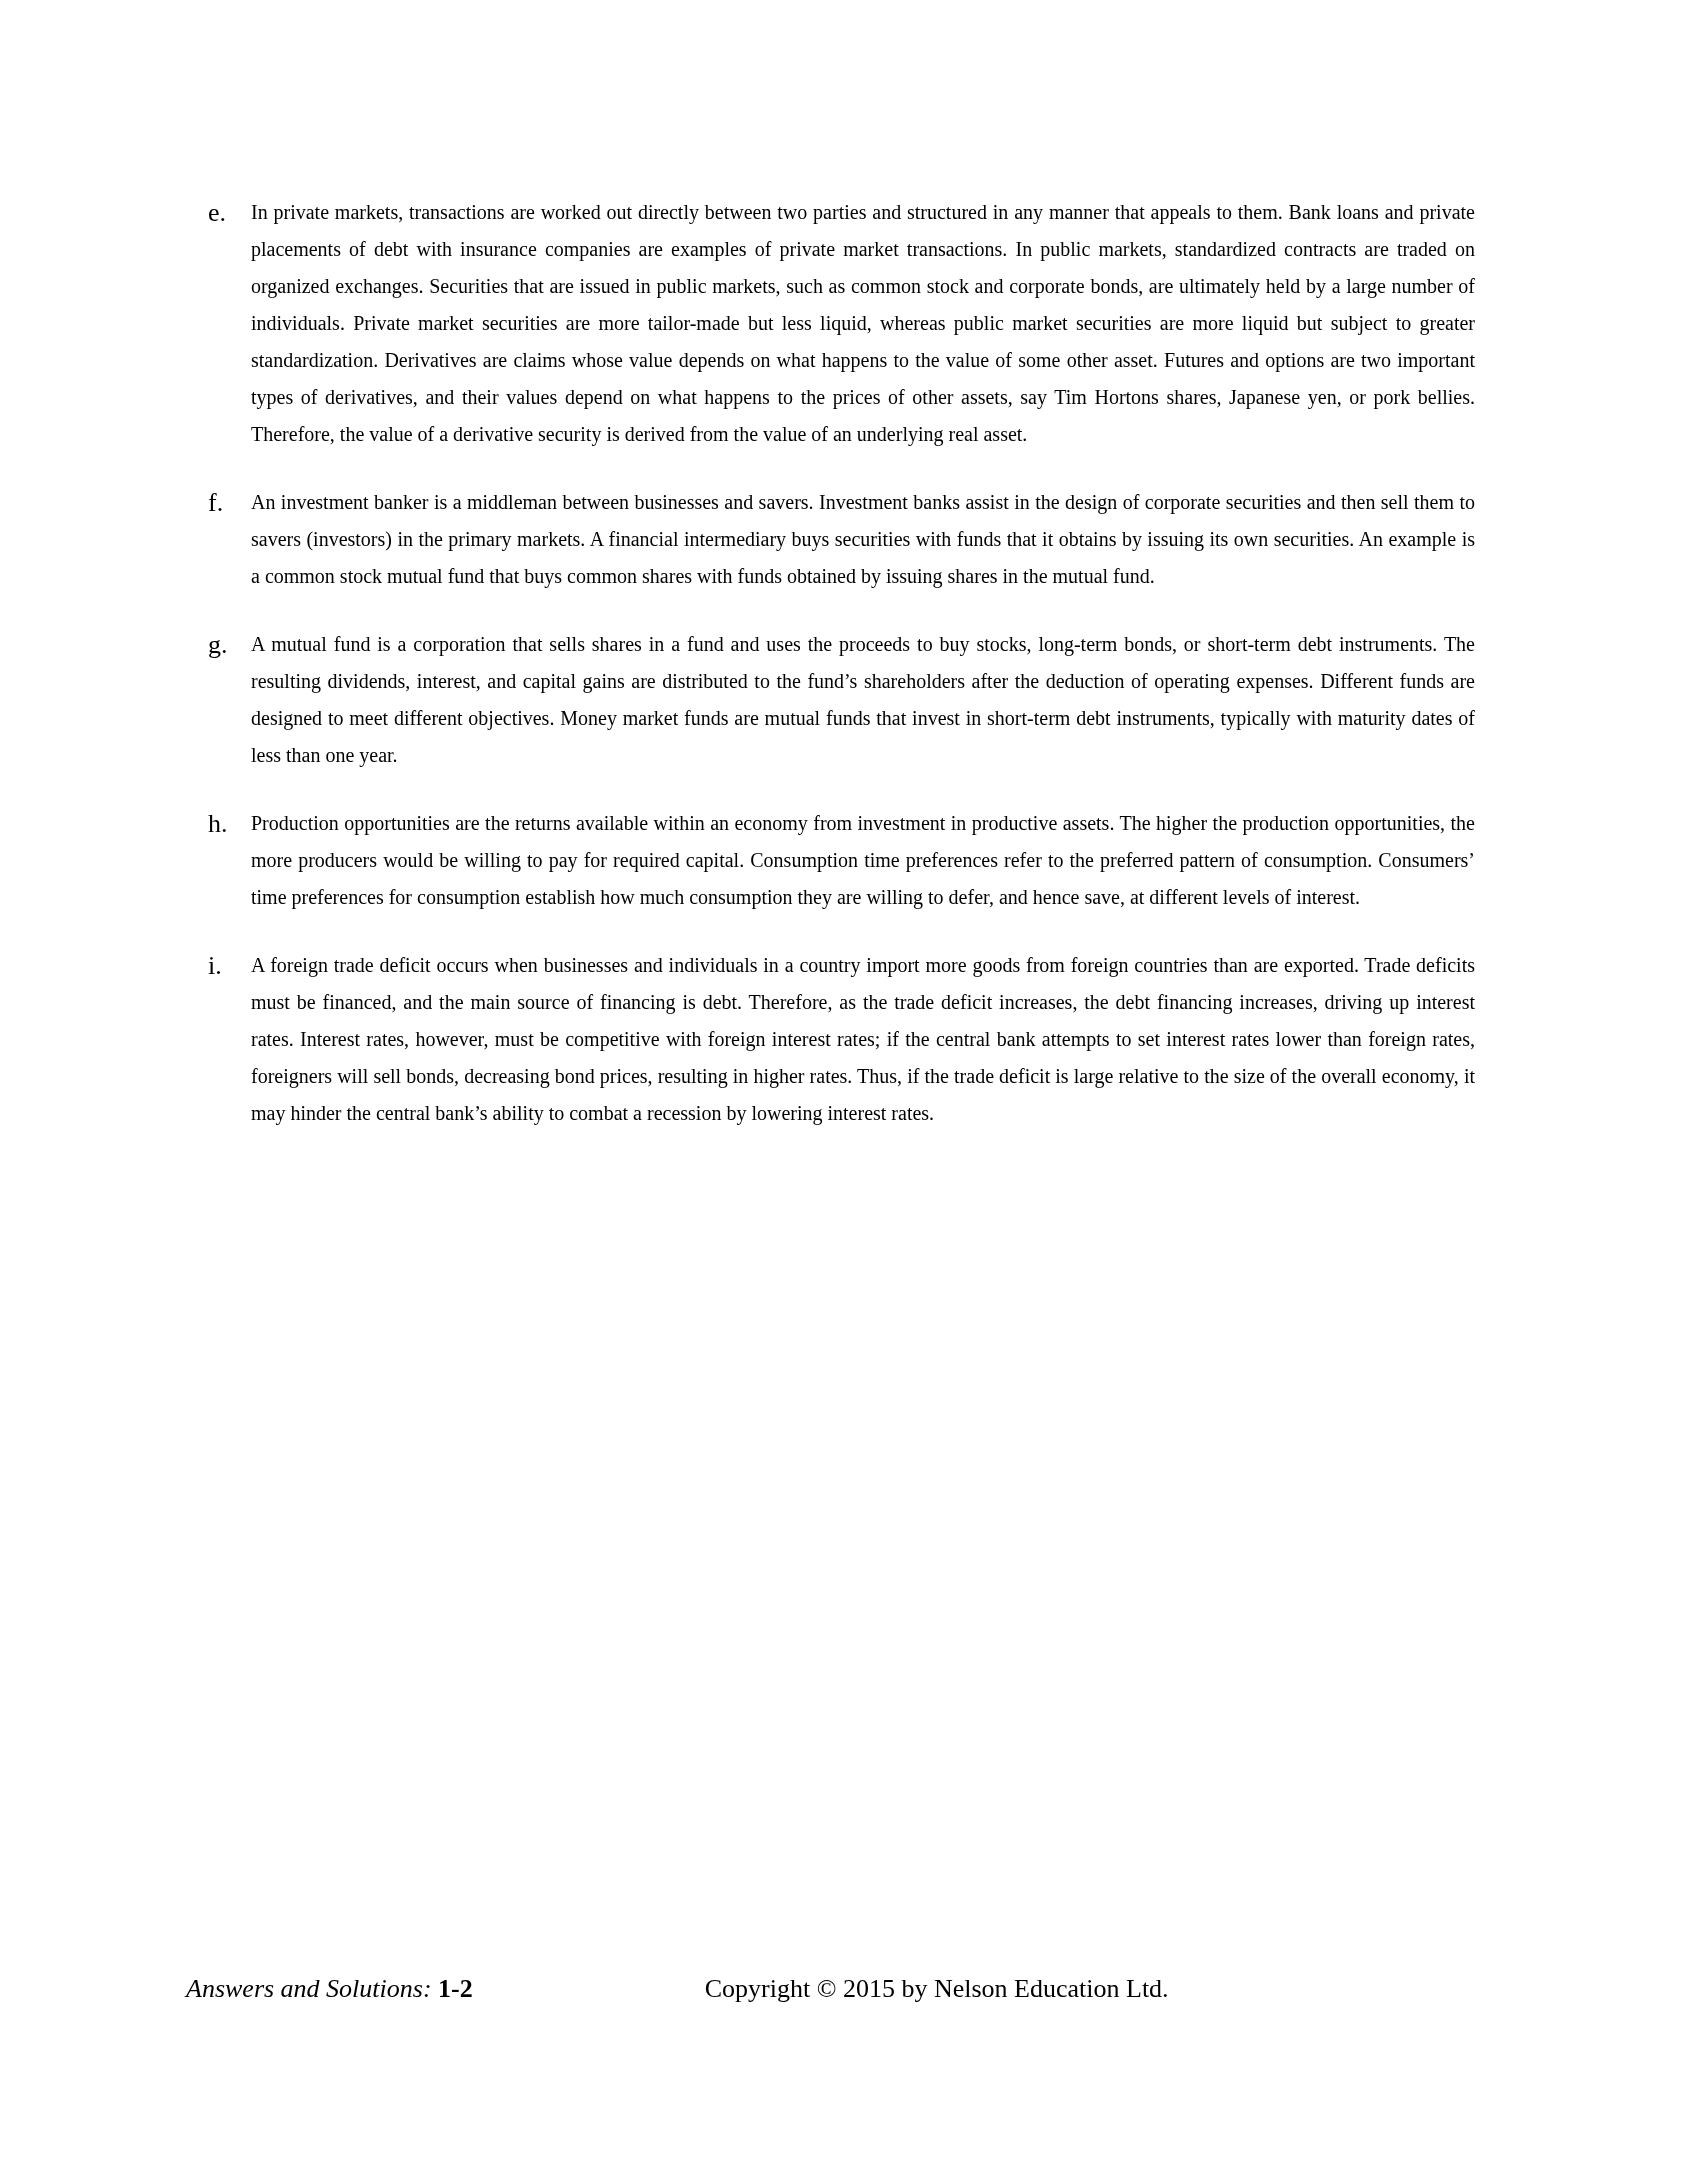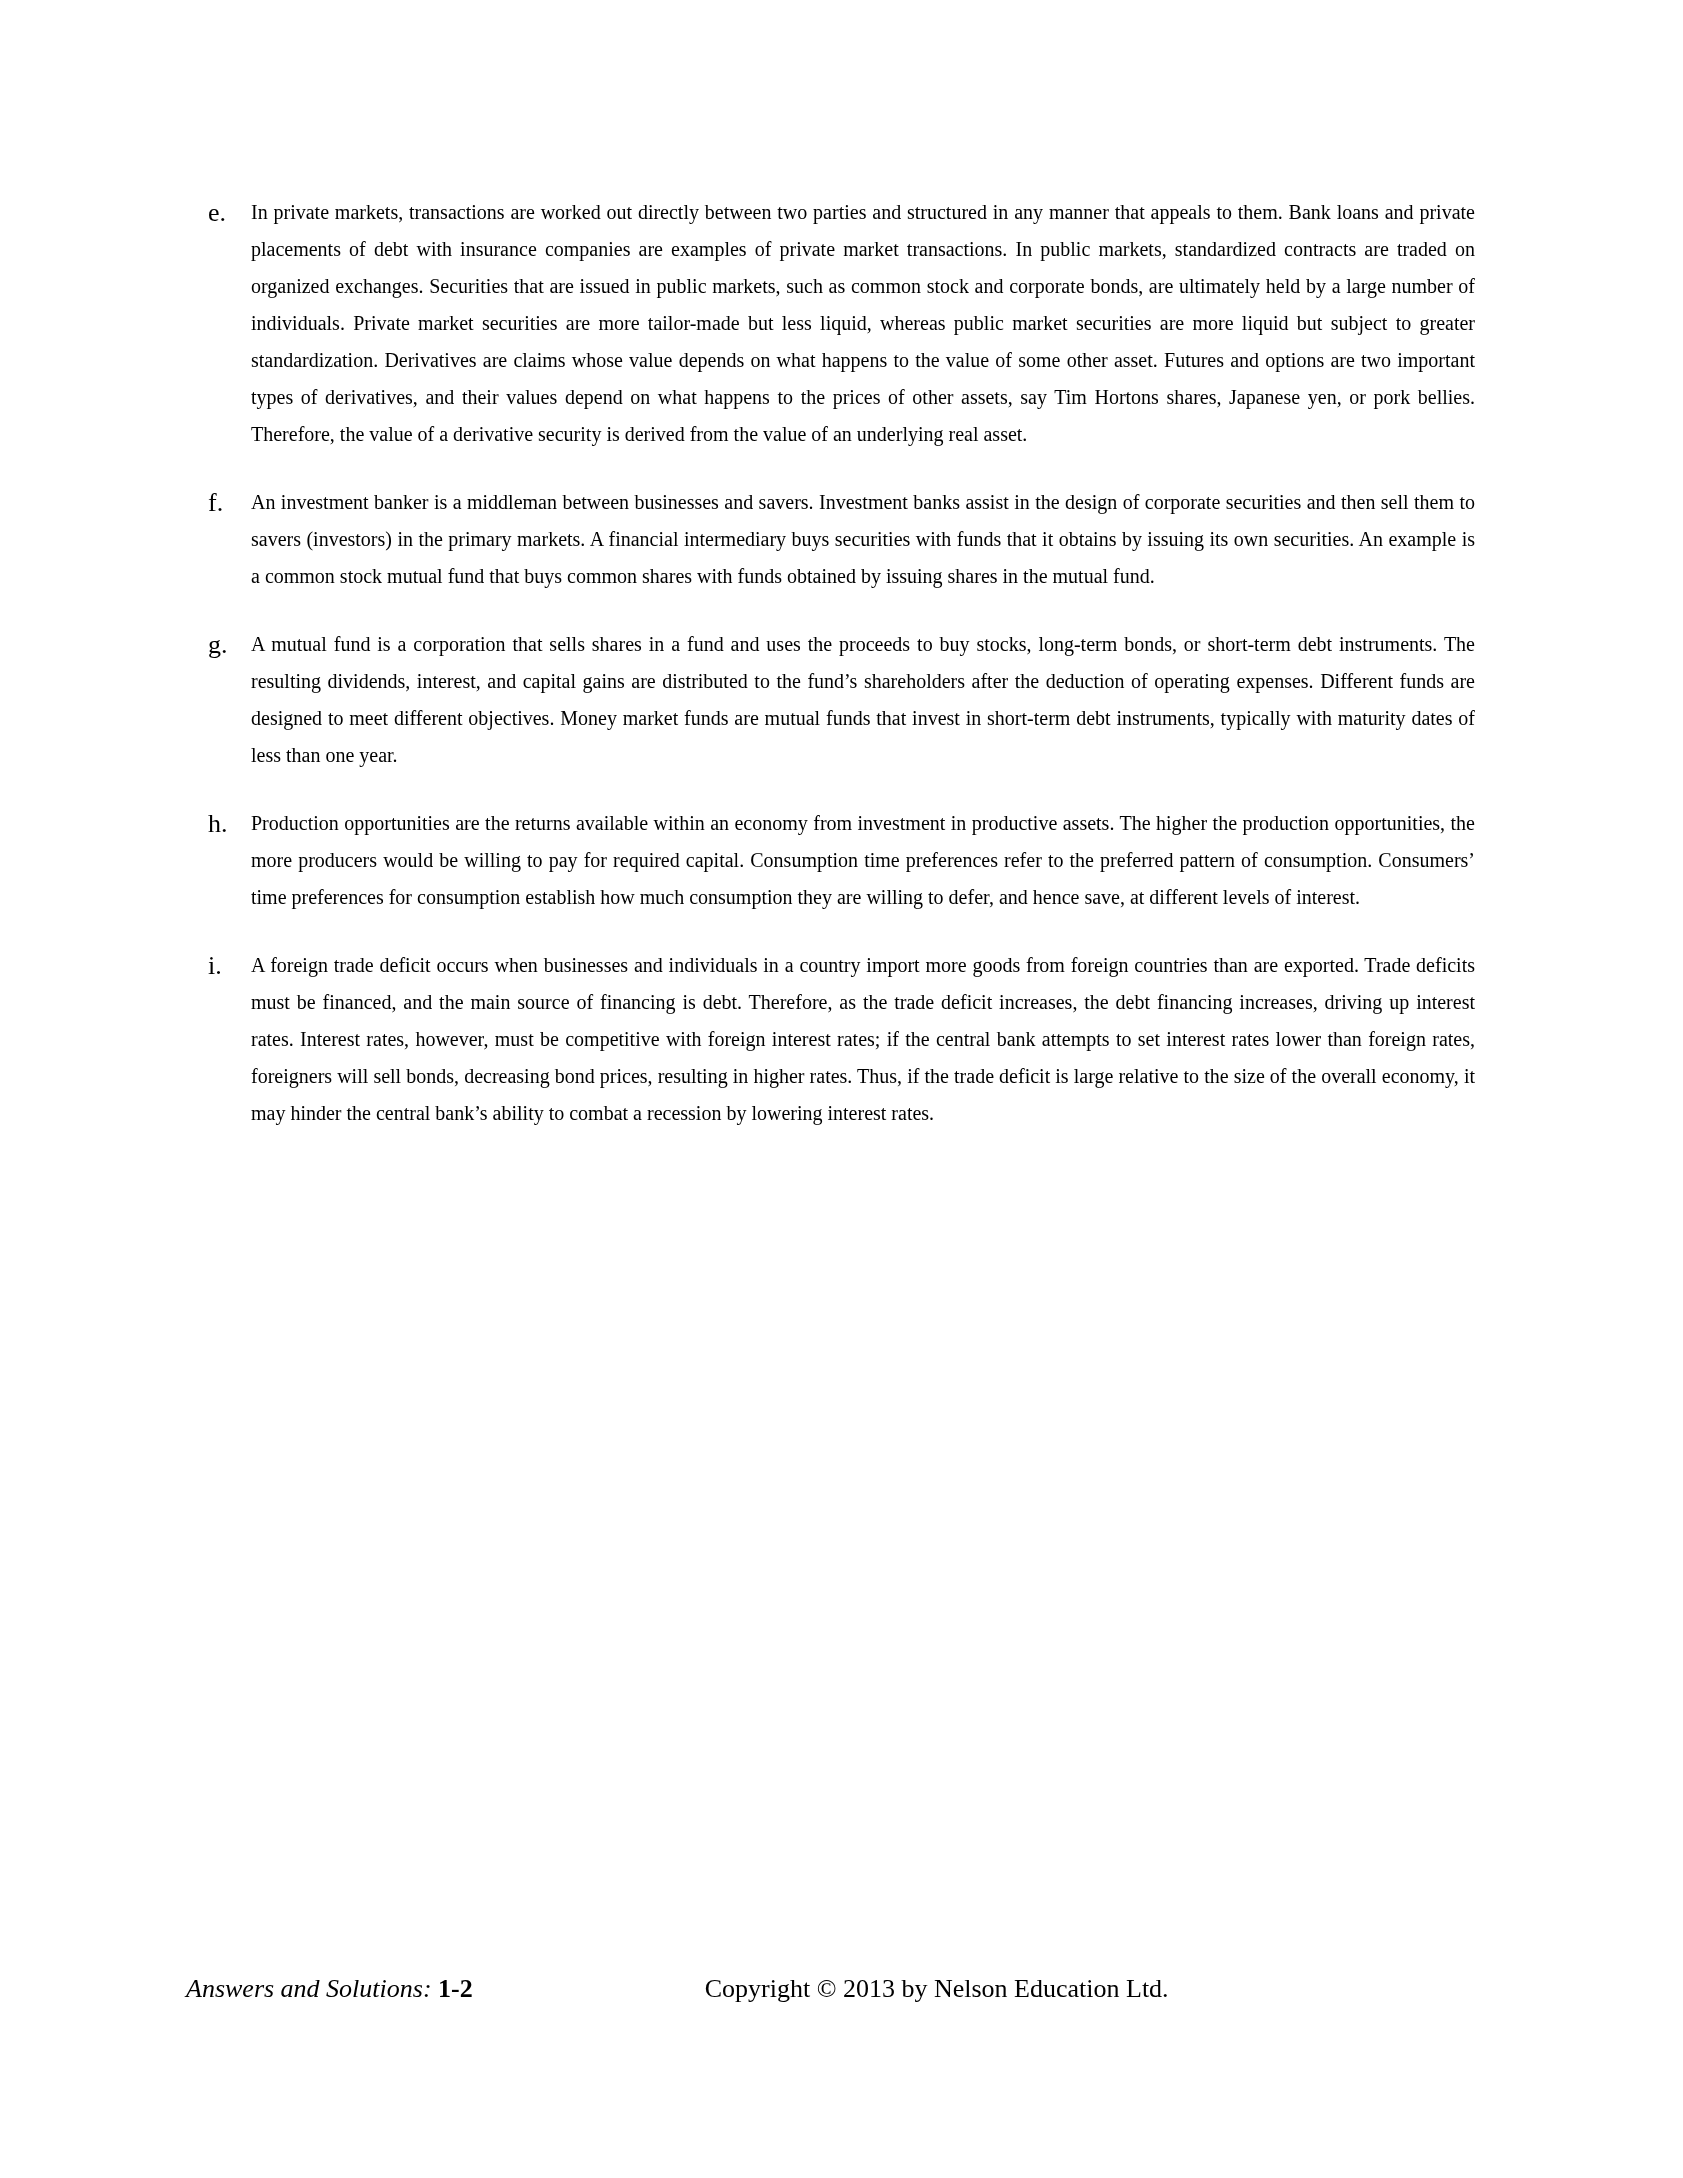--- a/index.html
+++ b/index.html
@@ -108,17 +108,17 @@
       <div class="body-text">A foreign trade deficit occurs when businesses and individuals in a country import more goods from foreign countries than are exported. Trade deficits must be financed, and the main source of financing is debt. Therefore, as the trade deficit increases, the debt financing increases, driving up interest rates. Interest rates, however, must be competitive with foreign interest rates; if the central bank attempts to set interest rates lower than foreign rates, foreigners will sell bonds, decreasing bond prices, resulting in higher rates. Thus, if the trade deficit is large relative to the size of the overall economy, it may hinder the central bank’s ability to combat a recession by lowering interest rates.</div>
     </div>
 
   </div>
 
   <div class="footer">
     <div class="footer-left">
       <span>Answers and Solutions:</span>
       <span class="page-no">1-2</span>
     </div>
-    <div class="footer-right">Copyright © 2013 by Nelson Education Ltd.</div>
+    <div class="footer-right">Copyright © 2015 by Nelson Education Ltd.</div>
   </div>
 
 </div>
 
 
 </body></html>

